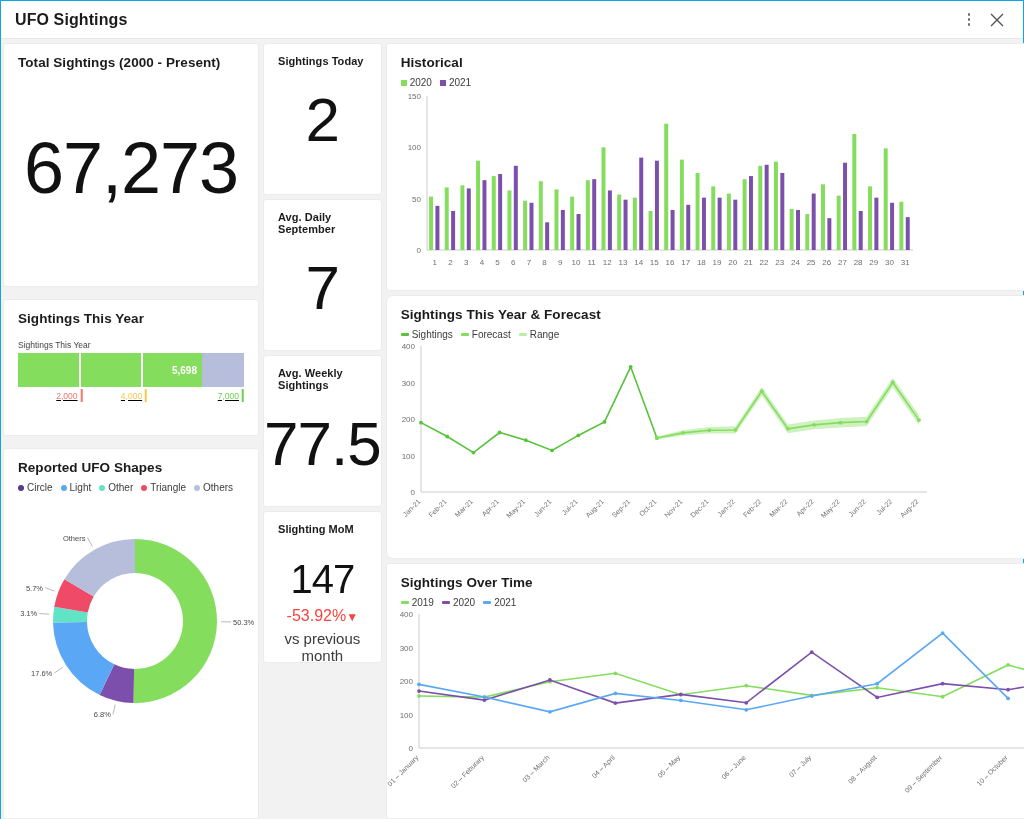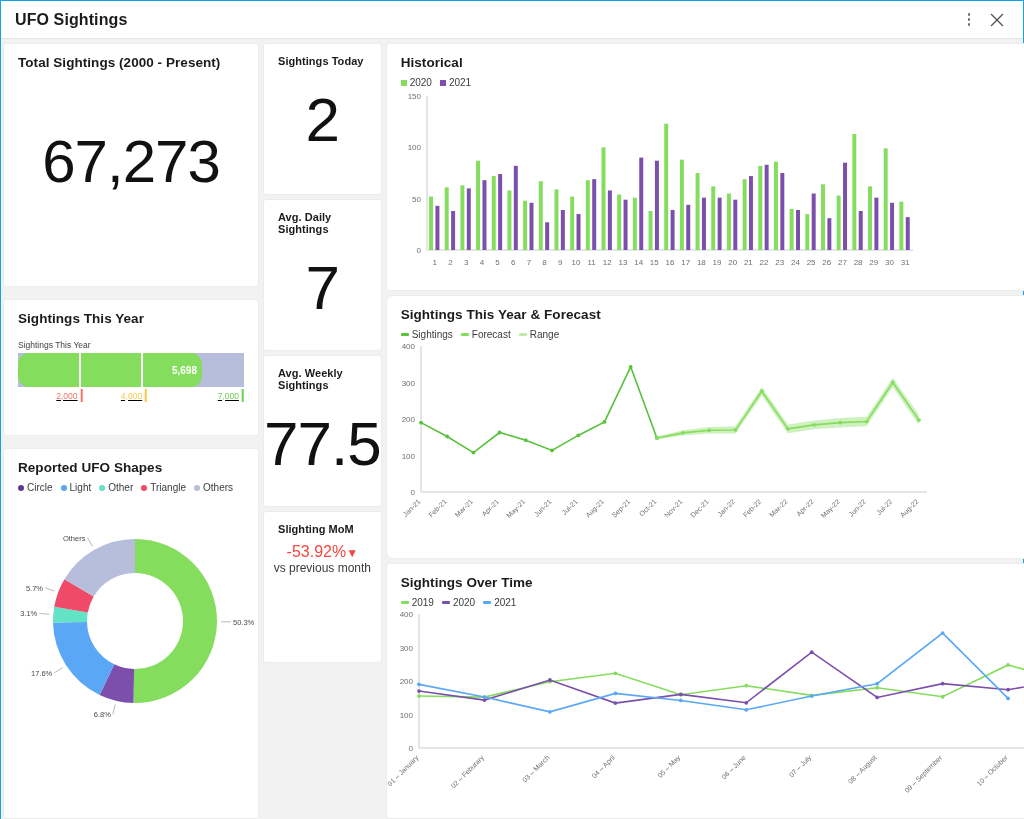--- a/index.html
+++ b/index.html
@@ -57,21 +57,21 @@
   .card-title {
     font-size: 13.5px; font-weight: bold; color: #1b1b1b;
     padding: 11px 0 0 14px; letter-spacing: .05px;
   }
   .bignum {
     font-weight: 300; color: #111; line-height: 1;
     text-align: center; letter-spacing: -1px;
   }
   
   .c-total { height: 244px; }
-  .c-total .bignum { font-size: 60px; margin-top: 62px; }
+  .c-total .bignum { font-size: 72px; margin-top: 62px; }
   
   .c-year { height: 137px; }
   .bullet-wrap { padding: 14px 14px 0 14px; }
   .bullet-label { font-size: 8.5px; color: #444; margin-bottom: 3px; }
   .bullet-bar {
     height: 34px; width: 100%;
     display: flex; position: relative;
     background: #b6bedb;
   }
   .bullet-fill {
@@ -99,21 +99,21 @@
   .lg .sq { width: 6px; height: 6px; display: block; }
   .donut-area { position: relative; width: 100%; height: 258px; margin-top: 6px; }
   
   .kpi { height: 152px; }
   .kpi .card-title { font-size: 11px; }
   .kpi .bignum { font-size: 62px; margin-top: 22px; }
   .kpi.mom { height: 152px; }
   .kpi.mom .bignum { font-size: 40px; margin-top: 24px; font-weight: 400; }
   .mom-delta { text-align: center; color: #f4453f; font-size: 16px; margin-top: 8px; font-weight: 300; }
   .mom-delta .tri { font-size: 12px; }
-  .mom-sub { text-align: center; color: #3b3b3b; font-size: 12px; }
+  .mom-sub { text-align: center; color: #3b3b3b; font-size: 15px; margin-top: 5px; }
   
   .c-hist { height: 248px; }
   .c-fore { height: 264px; }
   .c-over { flex: 1 1 auto; min-height: 0; }
   .chartbox { position: relative; width: 100%; }
   svg { display: block; }
   .ax { font-size: 8px; fill: #6f6f6f; font-family: "Liberation Sans", sans-serif; }
   .axsm { font-size: 7px; fill: #6f6f6f; font-family: "Liberation Sans", sans-serif; }
   .dlab { font-size: 7.5px; fill: #4a4a4a; font-family: "Liberation Sans", sans-serif; }
 </style>
@@ -146,21 +146,21 @@
       <div class="card c-total">
         <div class="card-title">Total Sightings (2000 - Present)</div>
         <div class="bignum">67,273</div>
       </div>
 
       <div class="card c-year">
         <div class="card-title">Sightings This Year</div>
         <div class="bullet-wrap">
           <div class="bullet-label">Sightings This Year</div>
           <div class="bullet-bar">
-            <div class="bullet-fill" id="bulletFill" style="width: 81.4%; border-radius: 11px;">
+            <div class="bullet-fill" id="bulletFill" style="width: 81.4%;">
               <span class="bullet-val">5,698</span>
             </div>
           </div>
           <div class="bullet-ticks" id="bulletTicks">
               <div class="tick" style="left: 28.5714%;">
                 <span class="t-text" style="color: rgb(244, 115, 107);">2,000</span>
                 <span class="t-mark" style="background: rgb(244, 115, 107);"></span>
               </div>
               <div class="tick" style="left: 57.1429%;">
                 <span class="t-text" style="color: rgb(247, 201, 72);">4,000</span>
@@ -240,29 +240,30 @@
         </div>
       </div>
     </div>
 
     <div class="colB">
       <div class="card kpi">
         <div class="card-title">Sightings Today</div>
         <div class="bignum">2</div>
       </div>
       <div class="card kpi">
-        <div class="card-title">Avg. Daily Sightings</div>
+        <div class="card-title">Avg. Daily September</div>
         <div class="bignum">7</div>
       </div>
       <div class="card kpi">
         <div class="card-title">Avg. Weekly Sightings</div>
         <div class="bignum">77.5</div>
       </div>
       <div class="card kpi mom">
         <div class="card-title">Slighting MoM</div>
+        <div class="bignum">147</div>
         <div class="mom-delta">
           <span>-53.92%</span><span class="tri">▼</span>
         </div>
         <div class="mom-sub">vs previous month</div>
       </div>
     </div>
 
     <div class="colC">
 
       <div class="card c-hist">

